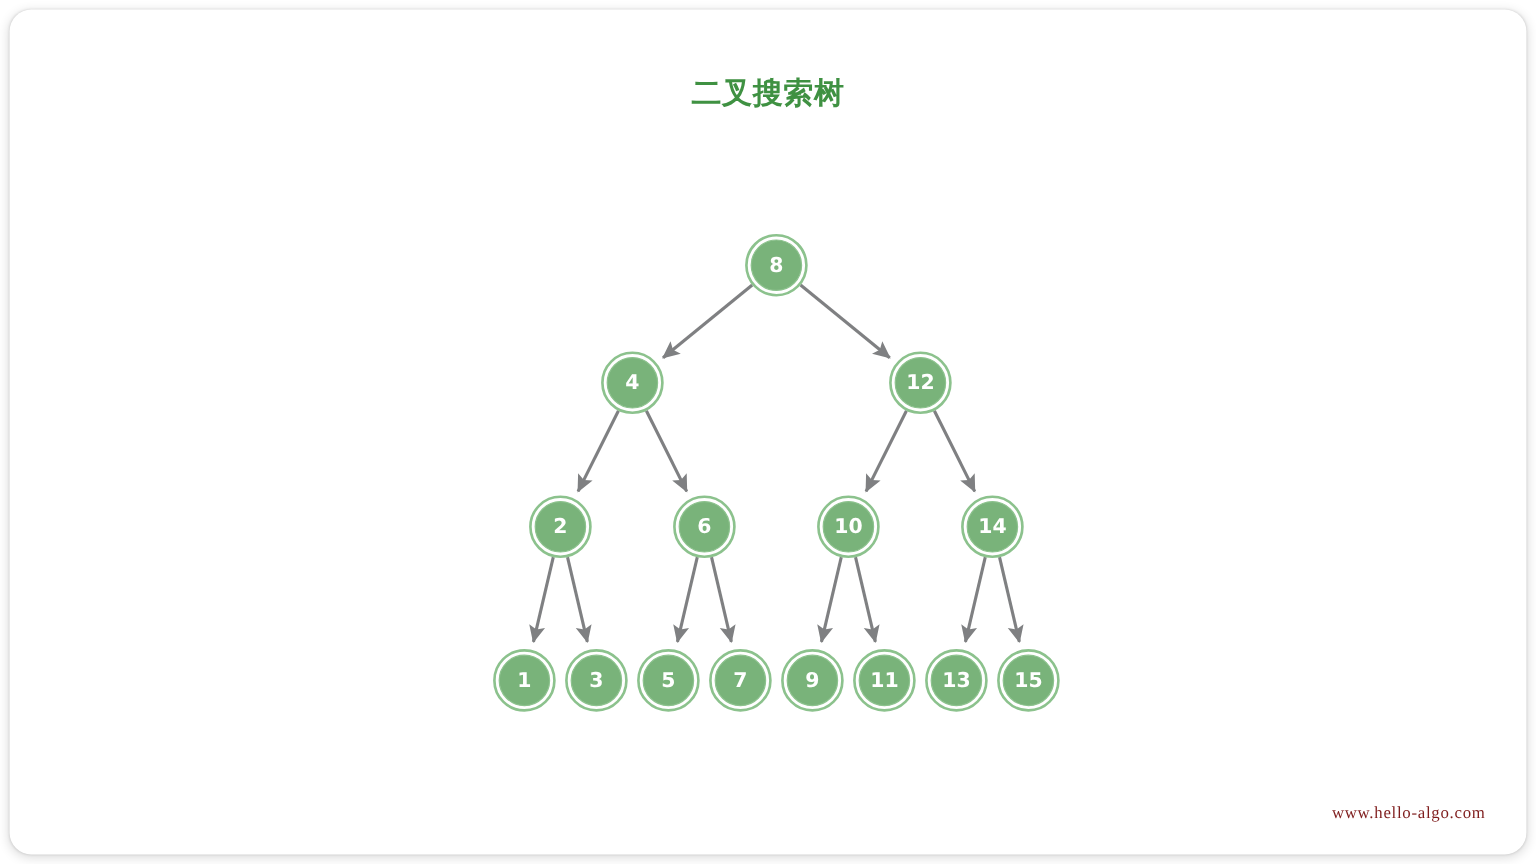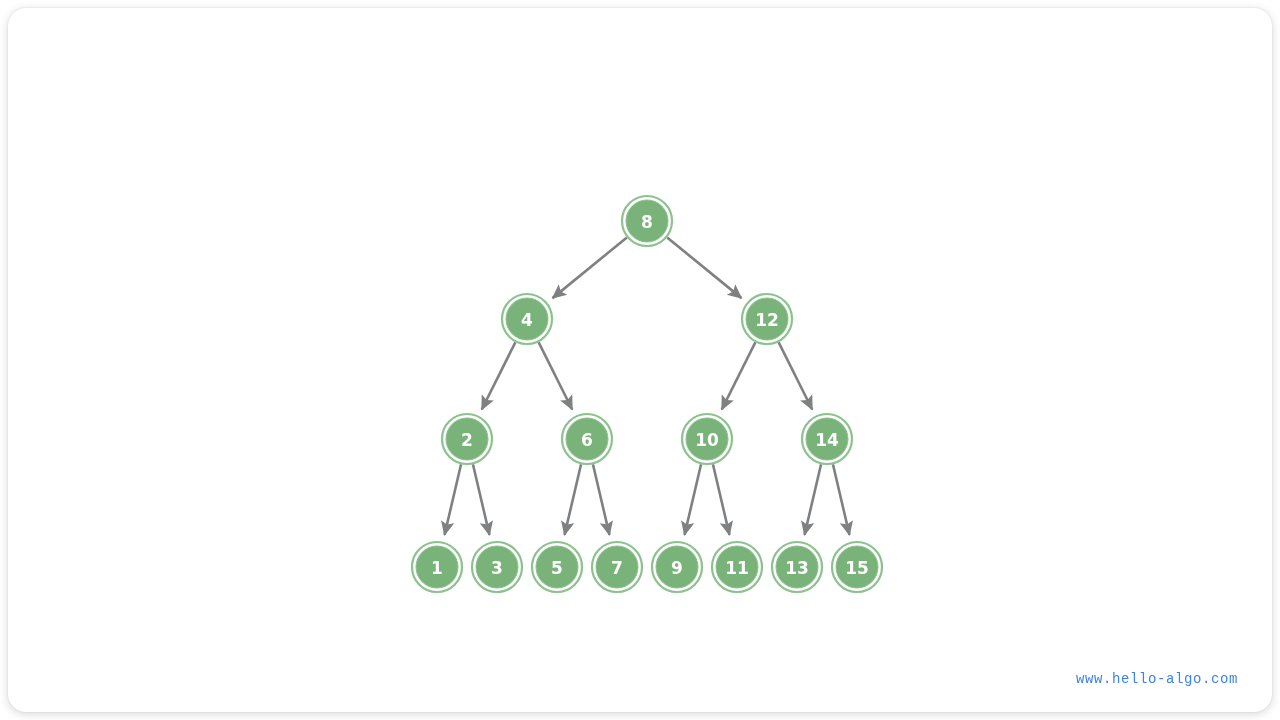--- a/index.html
+++ b/index.html
@@ -74,34 +74,35 @@
     font-weight: bold;
     fill: #ffffff;
     text-anchor: middle;
     dominant-baseline: central;
   }
 
   #figure-watermark {
     position: absolute;
     right: 34px;
     bottom: 26px;
-    font-family: Liberation Mono, monospace;
+    font-family: Liberation Serif, serif;
     font-size: 14px;
-    color: #3b82f6;
+    color: #7f1d1d;
     letter-spacing: 0.6px;
     line-height: 1;
     margin-left: 28px;
   }
 </style>
 </head>
 <body>
 
 <div id="figure-root">
   <div id="figure-card">
 
+    <div id="figure-title">二叉搜索树</div>
 
 
     <svg id="tree-canvas" viewBox="0 0 1264 704">
       <defs>
         <marker id="arrowhead" markerWidth="6" markerHeight="6" refX="5.2" refY="3" orient="auto" markerUnits="strokeWidth">
           <path d="M0,0.4 L5.6,3 L0,5.6 L1.1,3 Z" fill="#7f8082"></path>
         </marker>
       </defs>
       <g id="edges-layer">
           <line x1="618.86" y1="229.45" x2="544.56" y2="290.13" stroke="#7f8082" stroke-width="2.6" stroke-linecap="butt" marker-end="url(#arrowhead)"></line>

